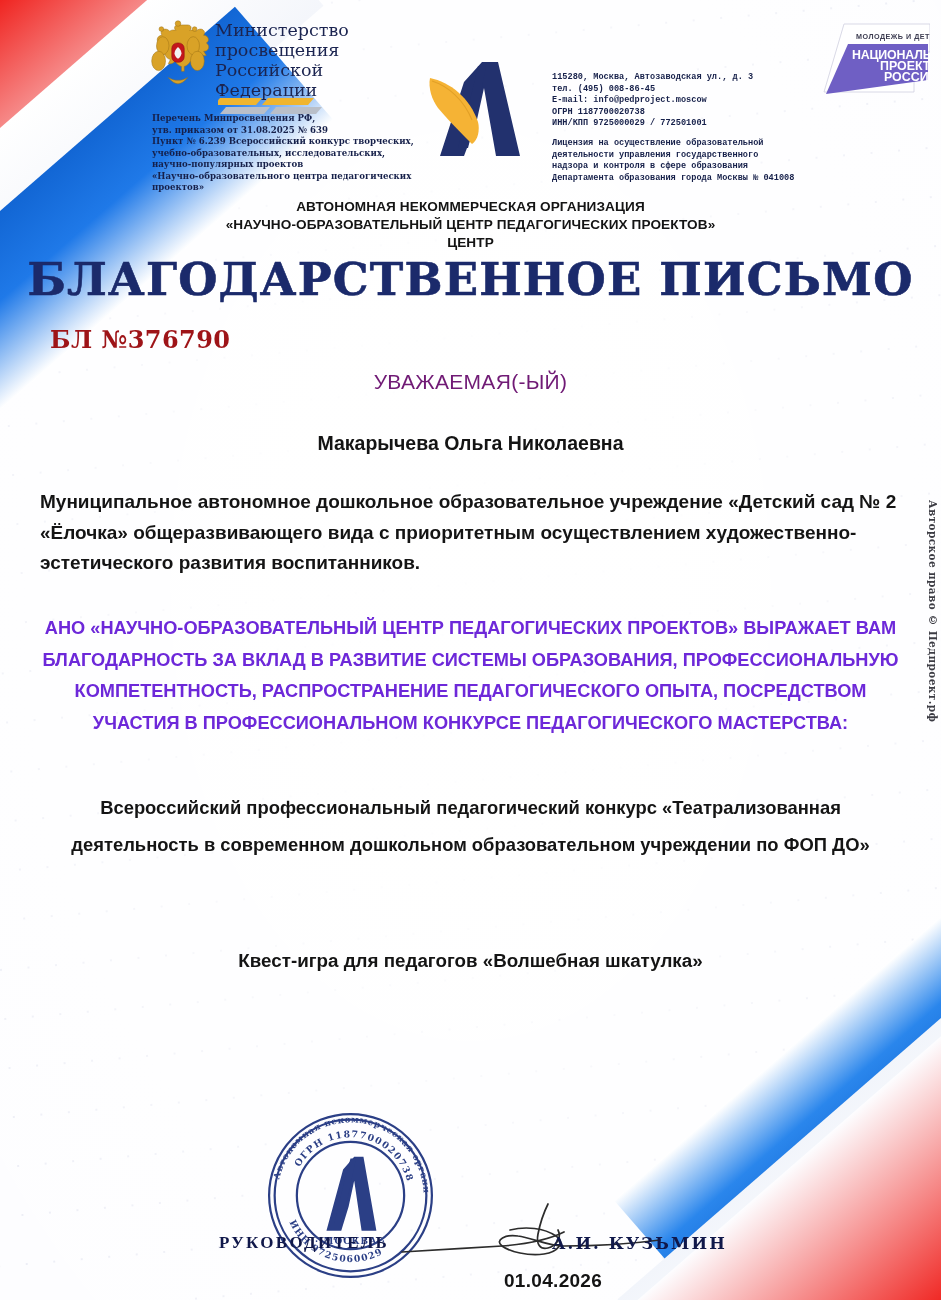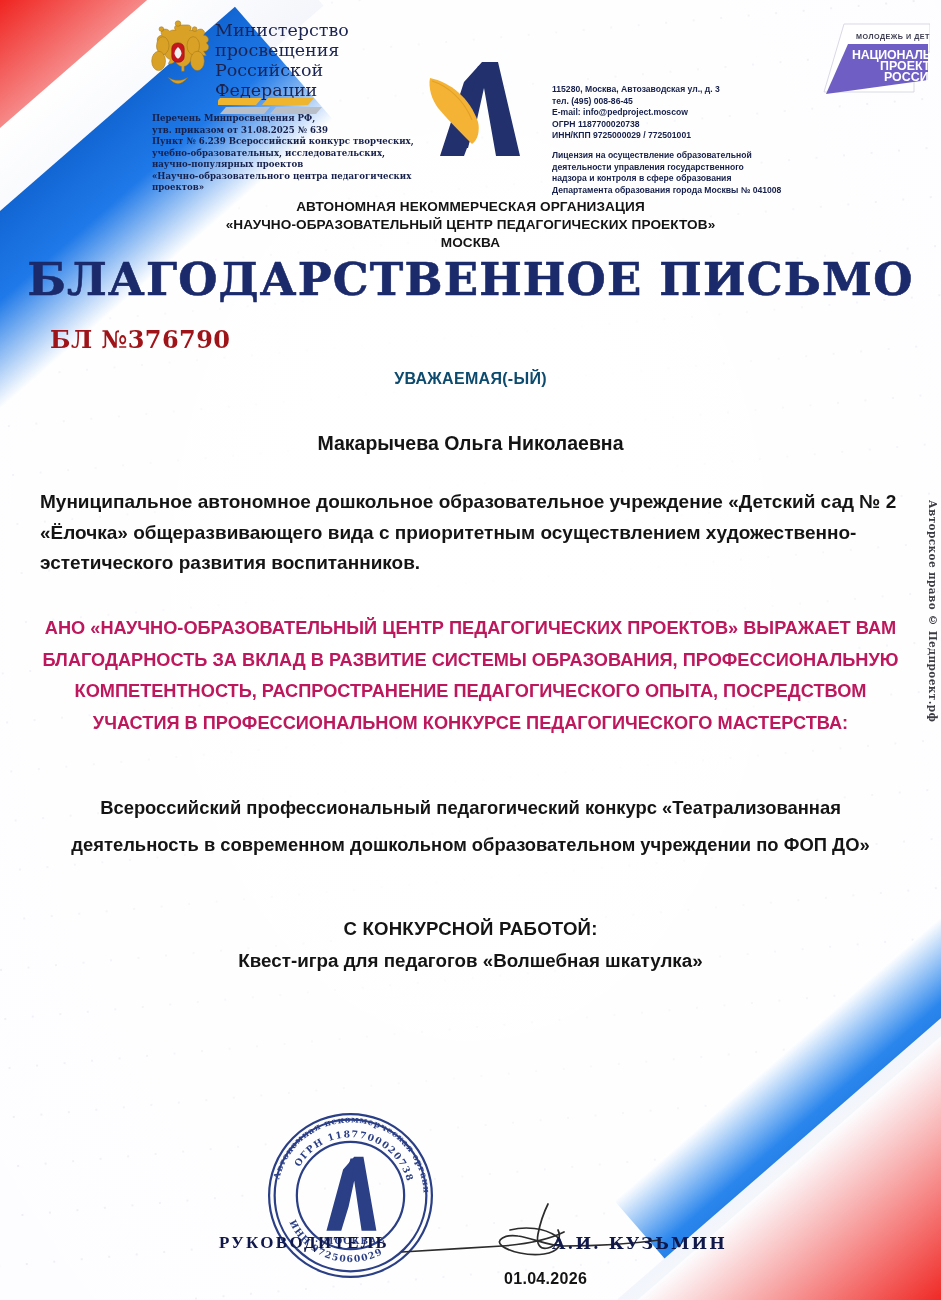--- a/index.html
+++ b/index.html
@@ -69,22 +69,22 @@
   }
   .min-stripes{position:absolute;left:218px;top:92px;width:120px;height:28px;}
   .min-note{
     position:absolute;left:152px;top:113px;width:310px;
     font-family:"DejaVu Serif","Liberation Serif",serif;
     font-size:8.6px;line-height:11.5px;color:#16204a;font-weight:600;
   }
   .center-logo{position:absolute;left:420px;top:52px;width:120px;height:118px;}
   .contact{
     position:absolute;left:552px;top:72px;width:300px;
-    font-family:Liberation Sans, sans-serif;
-    font-size:8.6px;line-height:11.6px;color:#16204a;font-weight:600;margin-top:12px;
+    font-family:Liberation Mono, monospace;
+    font-size:8.6px;line-height:11.6px;color:#16204a;font-weight:600;
   }
   .contact .lic{margin-top:8px;}
   .npr{position:absolute;left:818px;top:22px;width:112px;height:86px;}
   
   .org{
     position:absolute;left:0;top:198px;width:941px;text-align:center;
     font-size:13.6px;font-weight:bold;line-height:18px;color:#141414;
     letter-spacing:.1px;
   }
   
@@ -96,33 +96,33 @@
     -webkit-text-stroke:0.6px #1b2a6b;
   }
   .docno{
     position:absolute;left:50px;top:325px;
     font-family:"DejaVu Serif","Liberation Serif",serif;
     font-size:24px;font-weight:bold;color:#9e1418;letter-spacing:.4px;
   }
   
   .salut{
     position:absolute;left:0;top:370px;width:941px;text-align:center;
-    font-size:16px;font-weight:bold;color:#0c4a6e;letter-spacing:.3px;
+    font-size:21px;font-weight:normal;color:#701a75;letter-spacing:.3px;
   }
   .recipient{
     position:absolute;left:0;top:428px;width:941px;text-align:center;
     font-size:19.5px;font-weight:bold;line-height:31px;color:#141414;
   }
   .institution{
     position:absolute;left:40px;top:487px;width:861px;text-align:left;
     font-size:19px;font-weight:bold;line-height:30.5px;color:#141414;
   }
   .gratitude{
     position:absolute;left:40px;top:613px;width:861px;text-align:center;
-    font-size:18.2px;font-weight:bold;line-height:31.5px;color:#be185d;
+    font-size:18.2px;font-weight:bold;line-height:31.5px;color:#6d28d9;
   }
   .competition{
     position:absolute;left:60px;top:789px;width:821px;text-align:center;
     font-size:18.4px;font-weight:bold;line-height:37px;color:#141414;
   }
   .worklbl{
     position:absolute;left:0;top:918px;width:941px;text-align:center;
     font-size:18.6px;font-weight:bold;color:#141414;letter-spacing:.2px;
   }
   .worktitle{
@@ -143,21 +143,21 @@
     font-family:Liberation Serif, serif;
     font-size:17px;font-weight:bold;color:#10184a;letter-spacing:2.3px;
   }
   .sign-name{
     position:absolute;left:552px;top:1234px;
     font-family:"DejaVu Serif","Liberation Serif",serif;
     font-size:16.5px;font-weight:bold;color:#10184a;letter-spacing:2.1px;
   }
   .sign-date{
     position:absolute;left:504px;top:1270px;
-    font-size:16px;font-weight:bold;color:#141414;letter-spacing:.3px;
+    font-size:19px;font-weight:bold;color:#141414;letter-spacing:.3px;
   }
   .signature{position:absolute;left:398px;top:1190px;width:280px;height:80px;}
 </style>
 </head>
 <body>
 
 <div class="page">
 
   <div class="wm"></div>
   <div class="wm-fade"></div>
@@ -239,39 +239,38 @@
         <text x="38" y="17" font-family="Liberation Sans, sans-serif" font-size="7.2" font-weight="bold" fill="#3c3c50" letter-spacing="0.5">МОЛОДЕЖЬ И ДЕТИ</text>
         <text x="34" y="37" font-family="Liberation Sans, sans-serif" font-size="12.4" font-weight="bold" fill="#ffffff" letter-spacing="-0.2">НАЦИОНАЛЬНЫЕ</text>
         <text x="62" y="48" font-family="Liberation Sans, sans-serif" font-size="12.4" font-weight="bold" fill="#ffffff">ПРОЕКТЫ</text>
         <text x="66" y="59" font-family="Liberation Sans, sans-serif" font-size="12.4" font-weight="bold" fill="#ffffff">РОССИИ</text>
       </svg>
     </div>
 
     <div class="org">
       <div>АВТОНОМНАЯ НЕКОММЕРЧЕСКАЯ ОРГАНИЗАЦИЯ</div>
       <div>«НАУЧНО-ОБРАЗОВАТЕЛЬНЫЙ ЦЕНТР ПЕДАГОГИЧЕСКИХ ПРОЕКТОВ»</div>
-      <div>МОСКВА</div>
+      <div>ЦЕНТР</div>
     </div>
 
     <div class="bigtitle">БЛАГОДАРСТВЕННОЕ  ПИСЬМО</div>
     <div class="docno">БЛ №376790</div>
 
     <div class="salut">УВАЖАЕМАЯ(-ЫЙ)</div>
 
     <div class="recipient">
       <div>Макарычева Ольга Николаевна</div>
     </div>
 
     <div class="institution">Муниципальное автономное дошкольное образовательное учреждение «Детский сад № 2 «Ёлочка» общеразвивающего вида с приоритетным осуществлением художественно-эстетического развития воспитанников.</div>
 
     <div class="gratitude">АНО «НАУЧНО-ОБРАЗОВАТЕЛЬНЫЙ ЦЕНТР ПЕДАГОГИЧЕСКИХ ПРОЕКТОВ» ВЫРАЖАЕТ ВАМ БЛАГОДАРНОСТЬ ЗА ВКЛАД В РАЗВИТИЕ СИСТЕМЫ ОБРАЗОВАНИЯ, ПРОФЕССИОНАЛЬНУЮ КОМПЕТЕНТНОСТЬ, РАСПРОСТРАНЕНИЕ ПЕДАГОГИЧЕСКОГО ОПЫТА, ПОСРЕДСТВОМ УЧАСТИЯ В ПРОФЕССИОНАЛЬНОМ КОНКУРСЕ ПЕДАГОГИЧЕСКОГО МАСТЕРСТВА:</div>
 
     <div class="competition">Всероссийский профессиональный педагогический конкурс «Театрализованная деятельность в современном дошкольном образовательном учреждении по ФОП ДО»</div>
 
-    <div class="worklbl">С КОНКУРСНОЙ РАБОТОЙ:</div>
     <div class="worktitle">Квест-игра для педагогов «Волшебная шкатулка»</div>
 
     <div class="copyr">Авторское право © Педпроект.рф</div>
 
     <svg class="seal" viewBox="0 0 200 200">
       <defs>
         <path id="arcTop" d="M 100,100 m -79,0 a 79,79 0 1,1 158,0" fill="none"></path>
         <path id="arcBot" d="M 100,100 m -72,0 a 72,72 0 1,0 144,0" fill="none"></path>
         <path id="arcOgrn" d="M 100,100 m -63,0 a 63,63 0 1,1 126,0" fill="none"></path>
       </defs>

